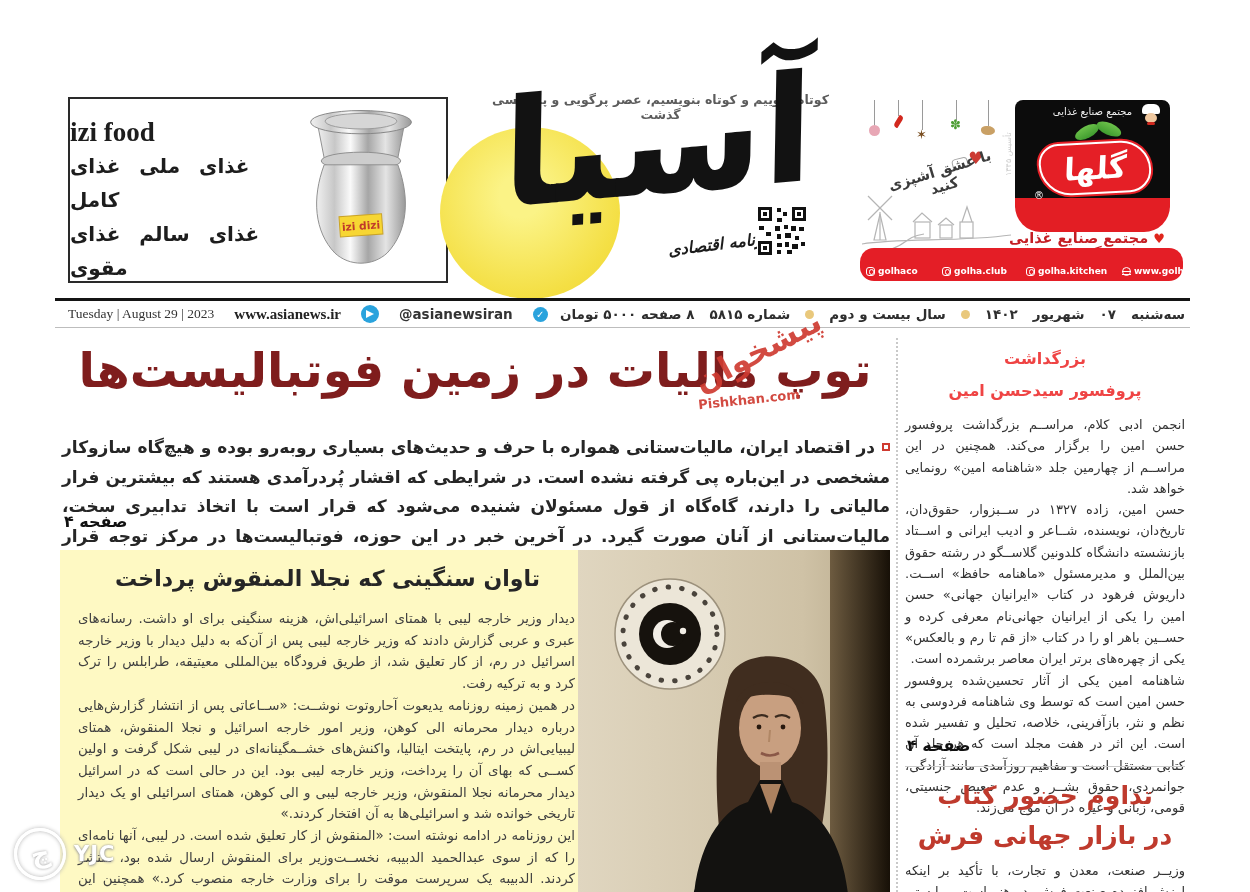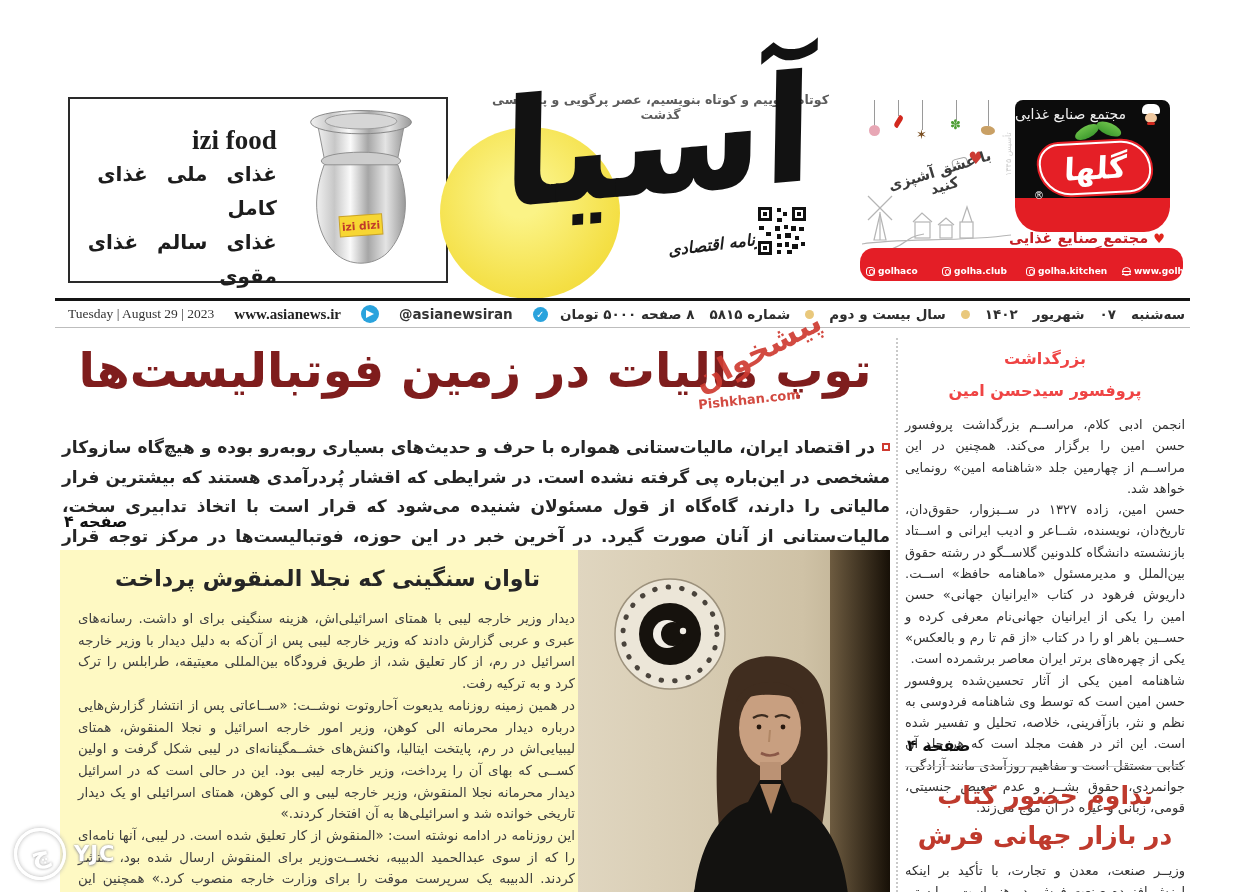--- a/index.html
+++ b/index.html
@@ -6,21 +6,21 @@
   html,body { background:#fff; }
   #page {
     position:relative; width:1250px; height:892px; overflow:hidden;
     background:#fff; font-family:"DejaVu Sans", sans-serif; color:#222;
   }
   .abs { position:absolute; }
   .pre { white-space:pre-line; }
 
   
   .izi-ad { left:68px; top:97px; width:380px; height:186px; border:2px solid #2a2a2a; background:#fff; display:flex; }
-  .izi-text { width:55%; padding-top:24px; text-align:right; direction:rtl; font-weight:bold; }
+  .izi-text { width:55%; padding-top:16px; text-align:left; direction:rtl; font-weight:bold; }
   .izi-title { font-family:"Liberation Serif", serif; font-size:27px; color:#1d1d1d; line-height:34px; }
   .izi-sub { font-size:23px; line-height:36px; color:#1d1d1d; font-family:"Liberation Serif", serif;}
   .izi-line { font-size:20px; line-height:34px; color:#1d1d1d; word-spacing:12px; }
   .izi-pot { width:45%; display:flex; align-items:center; justify-content:center; }
 
   
   .tagline { left:488px; top:92px; width:345px; text-align:center; font-size:12.5px; font-weight:bold; color:#5c5c5c; direction:rtl; }
   .sun { left:440px; top:127px; width:180px; height:172px; border-radius:50%;
          background:radial-gradient(circle at 45% 40%, #fbf386 15%, #f4df44 70%, #eed333 100%); }
   .logo-word { left:448px; top:68px; width:420px; text-align:center; font-size:148px; font-weight:800; color:#121212;
@@ -28,21 +28,21 @@
   .logo-sub { left:648px; top:234px; width:150px; text-align:center; font-size:16px; font-style:italic; font-weight:bold;
               color:#1c1c1c; transform:rotate(-7deg); direction:rtl; }
   .qr { left:757px; top:206px; }
 
   
   .golha-ad { left:858px; top:98px; width:328px; height:186px; background:#fff; }
   .g-panel { position:absolute; left:157px; top:2px; width:155px; height:128px; background:#0c0c0c;
              border-radius:8px 8px 26px 26px; }
   .g-redband { position:absolute; left:157px; top:100px; width:155px; height:34px; background:#e31e24;
                border-radius:0 0 26px 26px; }
-  .g-toplabel { position:absolute; left:157px; top:8px; width:155px; text-align:left; font-size:14px; color:#f2f2f2;
+  .g-toplabel { position:absolute; left:157px; top:8px; width:155px; text-align:center; font-size:10px; color:#f2f2f2;
                 direction:rtl; letter-spacing:1px; }
   .g-leaf { position:absolute; width:26px; height:12px; border-radius:50% 50% 50% 50%; background:linear-gradient(#6cc24a,#3f9b2f); }
   .g-blob { position:absolute; left:181px; top:44px; width:112px; height:52px; background:#e51f26; border:2.5px solid #fff;
             border-radius:20px 30px 22px 32px; transform:rotate(-3deg); display:flex; align-items:center; justify-content:center;
             box-shadow:0 0 0 2px #e51f26; }
   .g-brand { color:#fff; font-size:31px; font-weight:800; transform:skewX(-5deg); direction:rtl; }
   .g-reg { position:absolute; left:176px; top:92px; color:#fff; font-size:10px; }
   .g-est { position:absolute; left:146px; top:78px; color:#cfcfcf; font-size:8px; transform:rotate(-90deg); transform-origin:left top; direction:rtl; }
   .g-chef-hat { position:absolute; left:284px; top:6px; width:18px; height:10px; background:#fff; border-radius:6px 6px 2px 2px; }
   .g-chef-face { position:absolute; left:287px; top:15px; width:12px; height:10px; background:#f0c9a0; border-radius:50%; }

